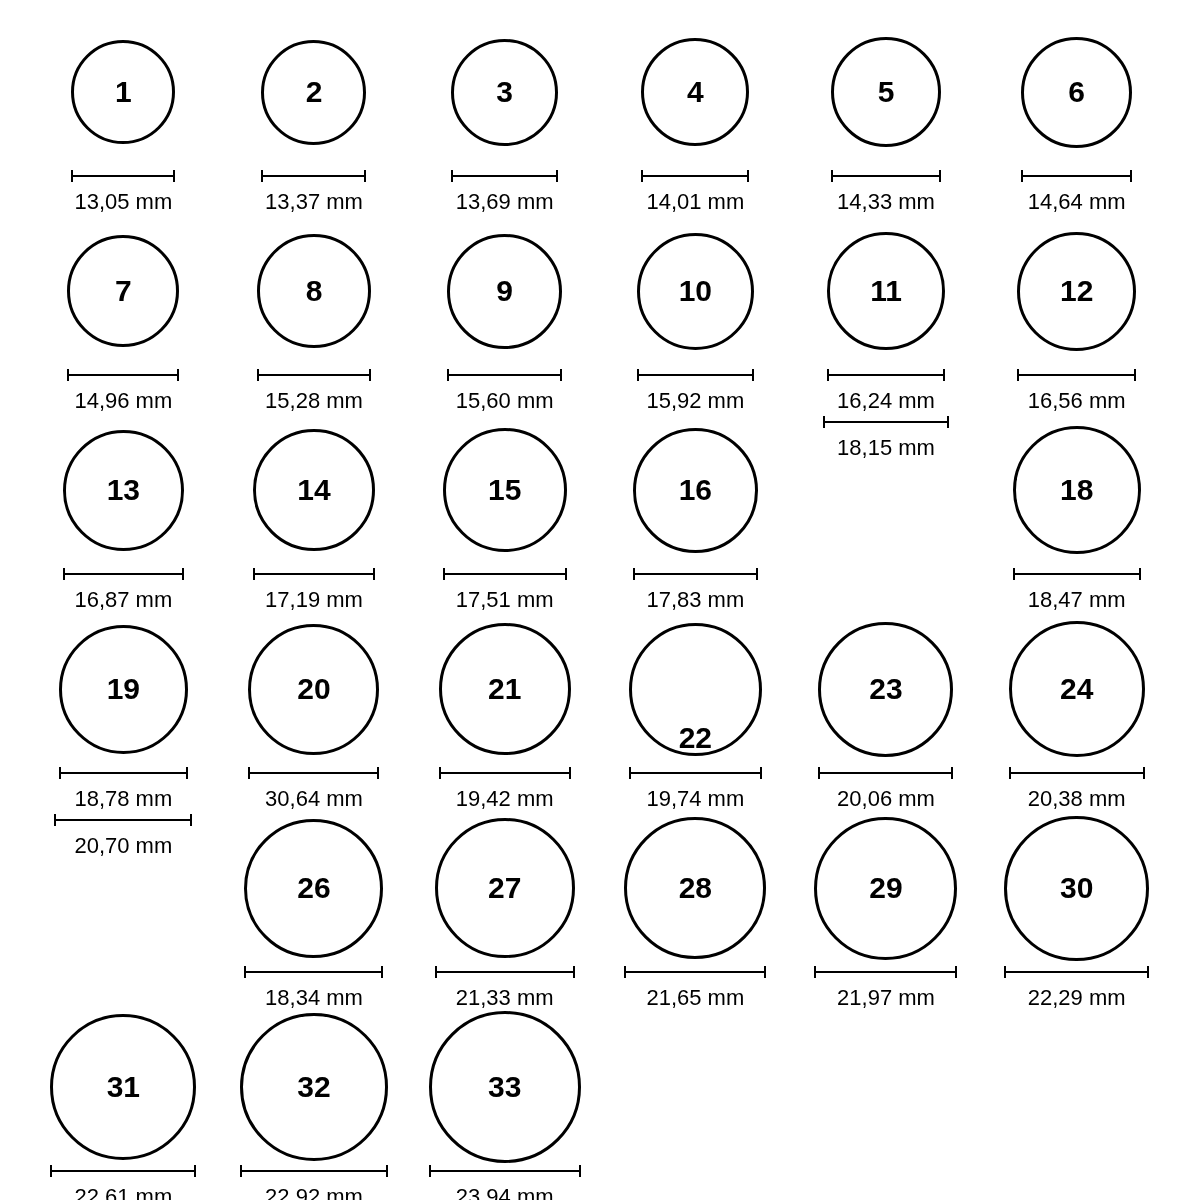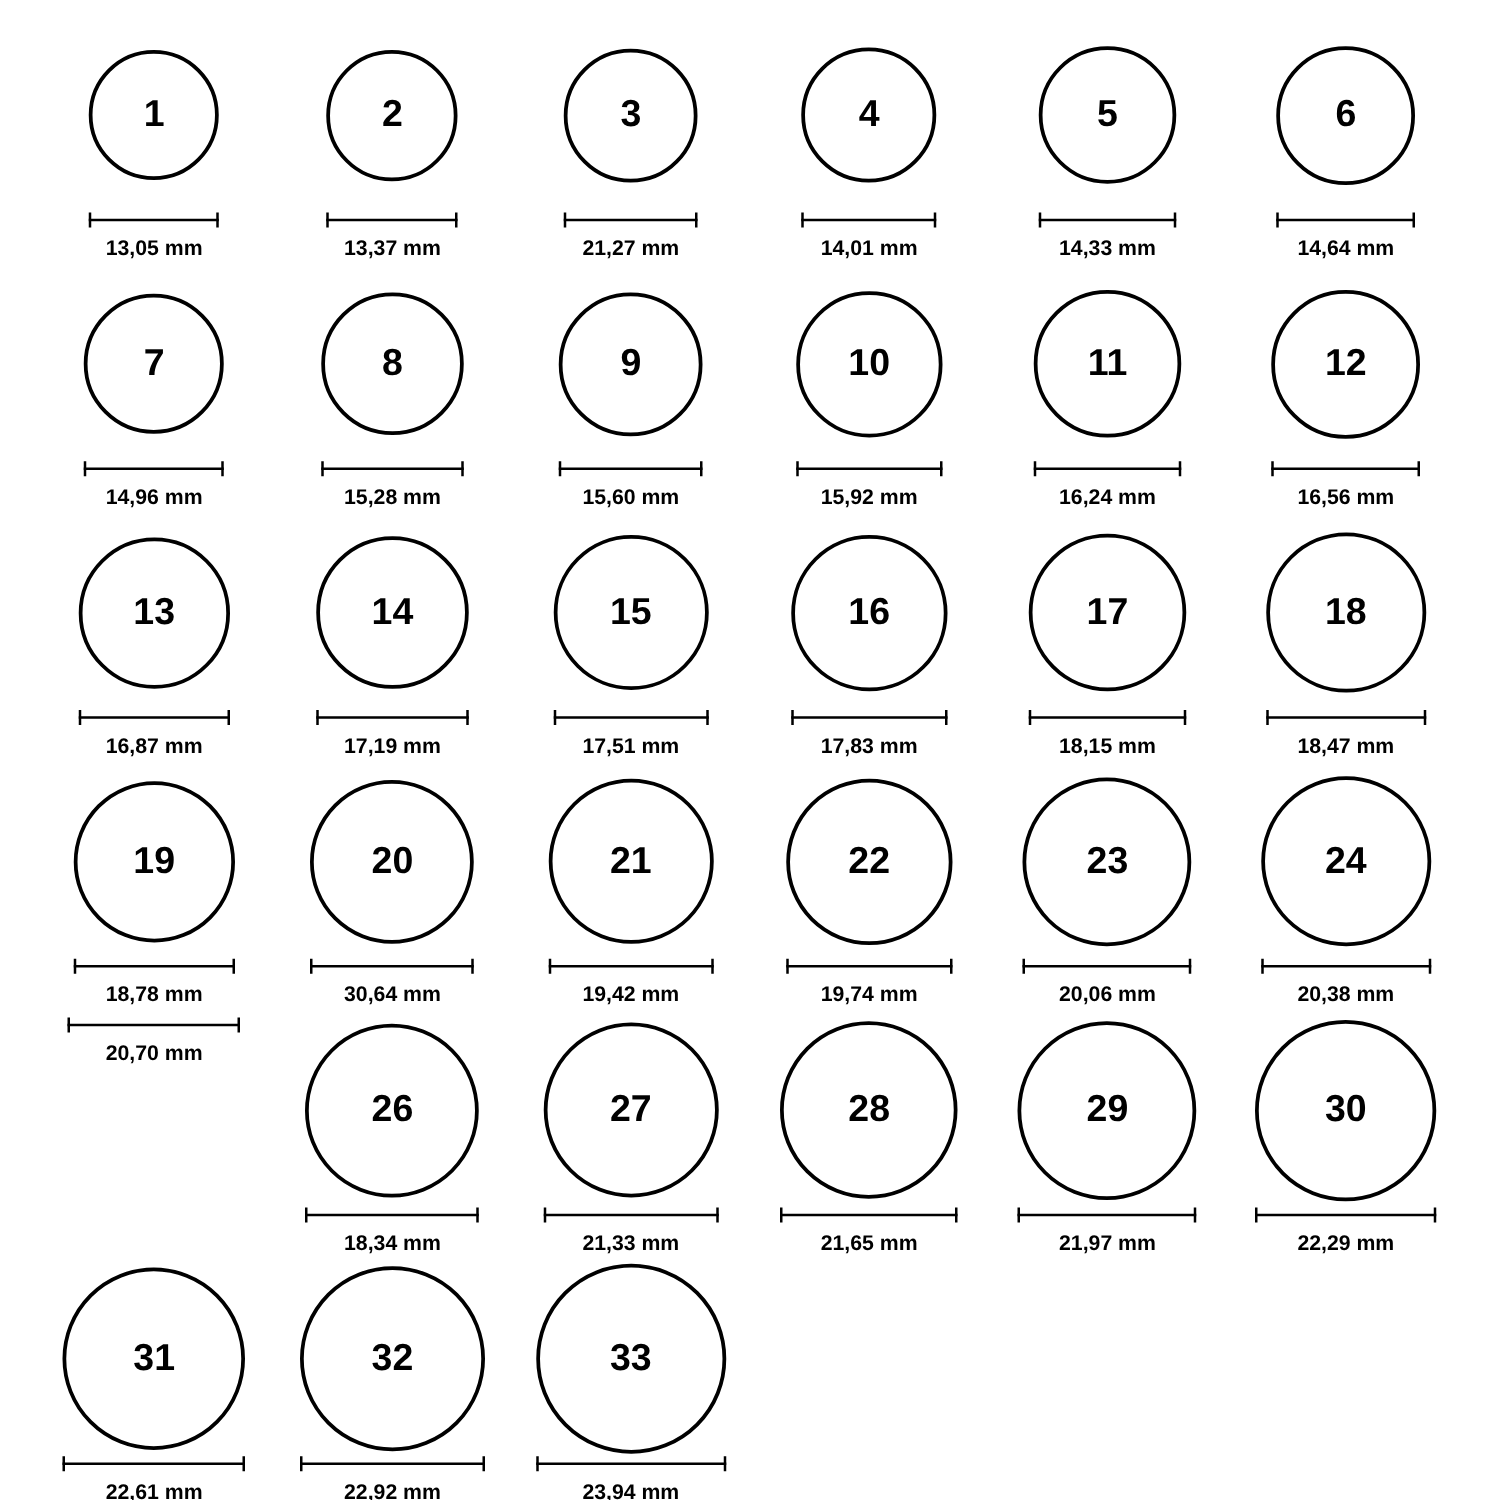--- a/index.html
+++ b/index.html
@@ -81,22 +81,22 @@
     transform: translateY(-50%);
   }
   .tick {
     width: 2px;
     height: 12px;
     background: #000000;
     position: relative;
     z-index: 1;
   }
   .mm-label {
-    font-size: 17px;
-    font-weight: bold;
+    font-size: 22px;
+    font-weight: normal;
     margin-top: 7px;
     white-space: nowrap;
     letter-spacing: 0px;
   }
 </style>
 </head>
 <body>
 
 <div id="sizer-chart">
   <div class="grid">
@@ -132,21 +132,21 @@
         <div class="ring-wrap">
           <div class="ring" style="width: 107px; height: 107px;">
             <span class="ring-number">3</span>
           </div>
         </div>
         <div class="measure">
           <div class="bar" style="width: 107px;">
             <span class="tick"></span>
             <span class="tick"></span>
           </div>
-          <div class="mm-label">21,27 mm</div>
+          <div class="mm-label">13,69 mm</div>
         </div>
       </div>
       <div class="cell">
         <div class="ring-wrap">
           <div class="ring" style="width: 108px; height: 108px;">
             <span class="ring-number">4</span>
           </div>
         </div>
         <div class="measure">
           <div class="bar" style="width: 108px;">
@@ -318,25 +318,20 @@
         </div>
         <div class="measure">
           <div class="bar" style="width: 125px;">
             <span class="tick"></span>
             <span class="tick"></span>
           </div>
           <div class="mm-label">17,83 mm</div>
         </div>
       </div>
       <div class="cell">
-        <div class="ring-wrap">
-          <div class="ring" style="width: 126px; height: 126px;">
-            <span class="ring-number">17</span>
-          </div>
-        </div>
         <div class="measure">
           <div class="bar" style="width: 126px;">
             <span class="tick"></span>
             <span class="tick"></span>
           </div>
           <div class="mm-label">18,15 mm</div>
         </div>
       </div>
       <div class="cell">
         <div class="ring-wrap">
@@ -389,21 +384,21 @@
         <div class="measure">
           <div class="bar" style="width: 132px;">
             <span class="tick"></span>
             <span class="tick"></span>
           </div>
           <div class="mm-label">19,42 mm</div>
         </div>
       </div>
       <div class="cell">
         <div class="ring-wrap">
-          <div class="ring" style="width: 133px; height: 133px;">
+          <div class="ring" style="width: 133px; height: 133px; align-items: flex-end;">
             <span class="ring-number">22</span>
           </div>
         </div>
         <div class="measure">
           <div class="bar" style="width: 133px;">
             <span class="tick"></span>
             <span class="tick"></span>
           </div>
           <div class="mm-label">19,74 mm</div>
         </div>

